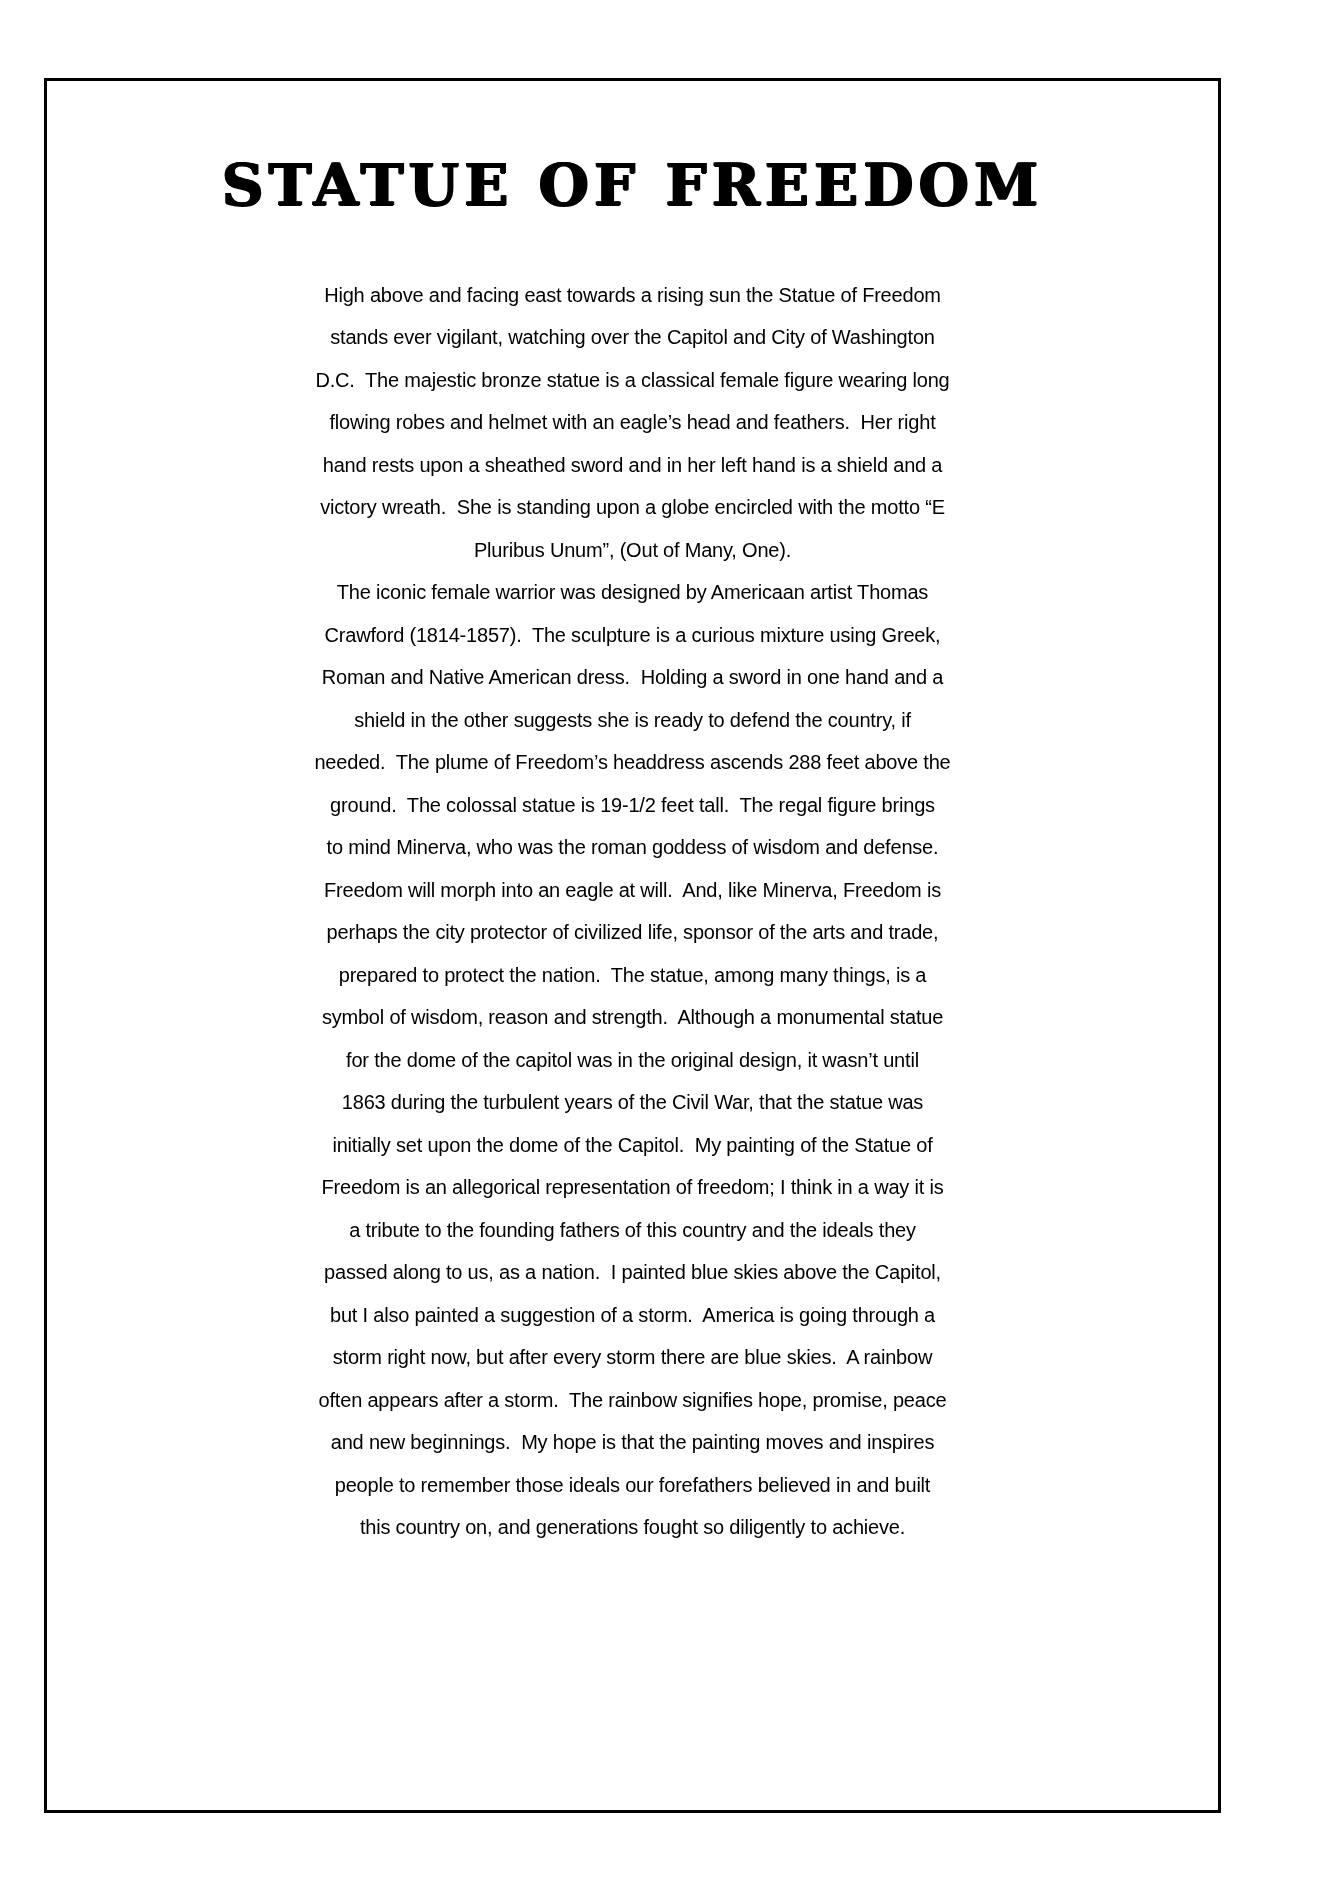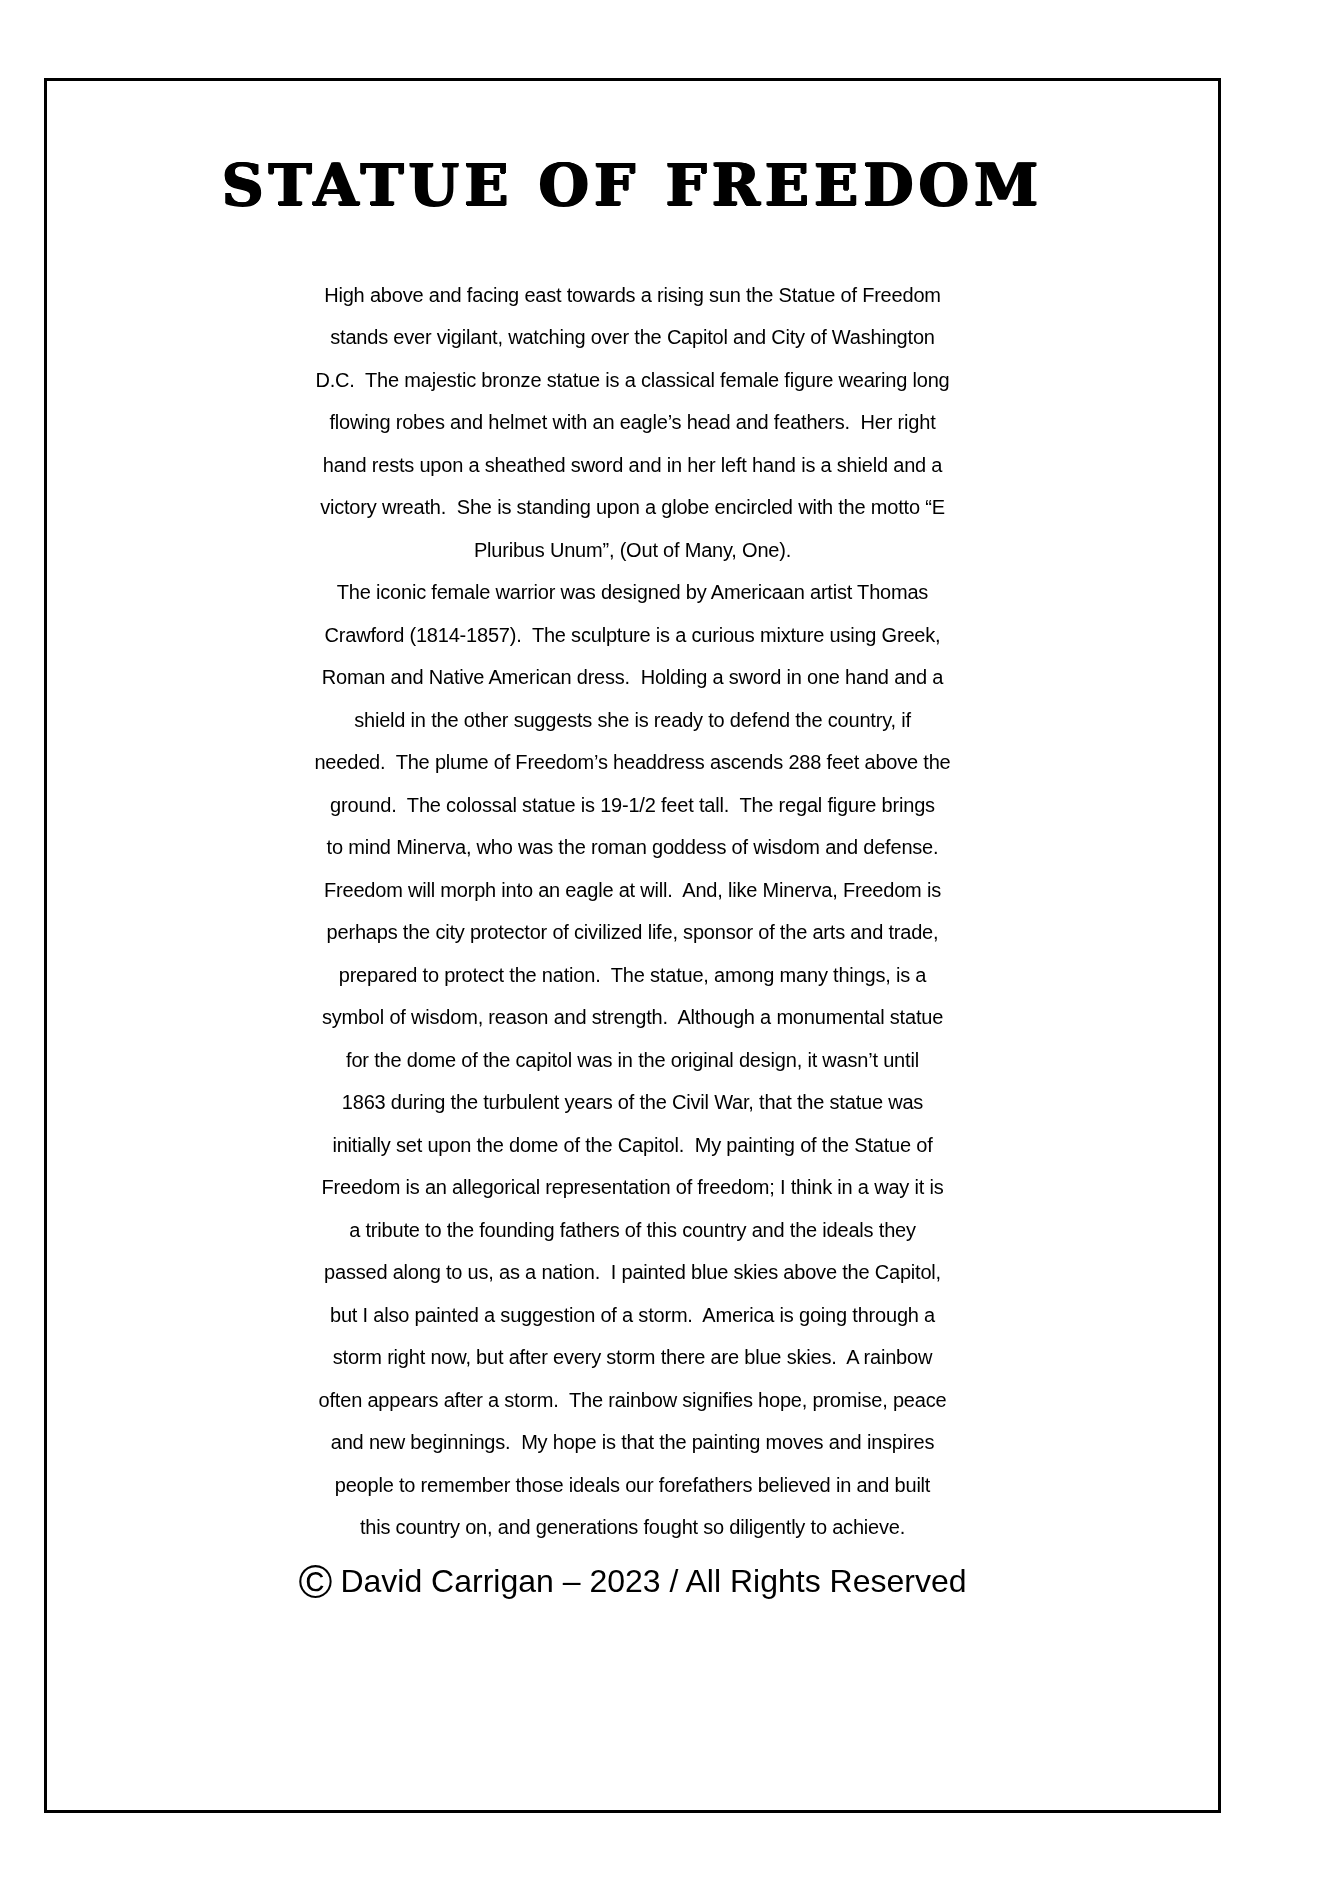--- a/index.html
+++ b/index.html
@@ -95,18 +95,15 @@
 a tribute to the founding fathers of this country and the ideals they
 passed along to us, as a nation.  I painted blue skies above the Capitol,
 but I also painted a suggestion of a storm.  America is going through a
 storm right now, but after every storm there are blue skies.  A rainbow
 often appears after a storm.  The rainbow signifies hope, promise, peace
 and new beginnings.  My hope is that the painting moves and inspires
 people to remember those ideals our forefathers believed in and built
 this country on, and generations fought so diligently to achieve.</p>
     </div>
 
-    <div class="footer">
-      <span class="copyright-symbol">©</span><span>David Carrigan – 2023 / All Rights Reserved</span>
-    </div>
 
   </div>
 </div>
 
 </body></html>

